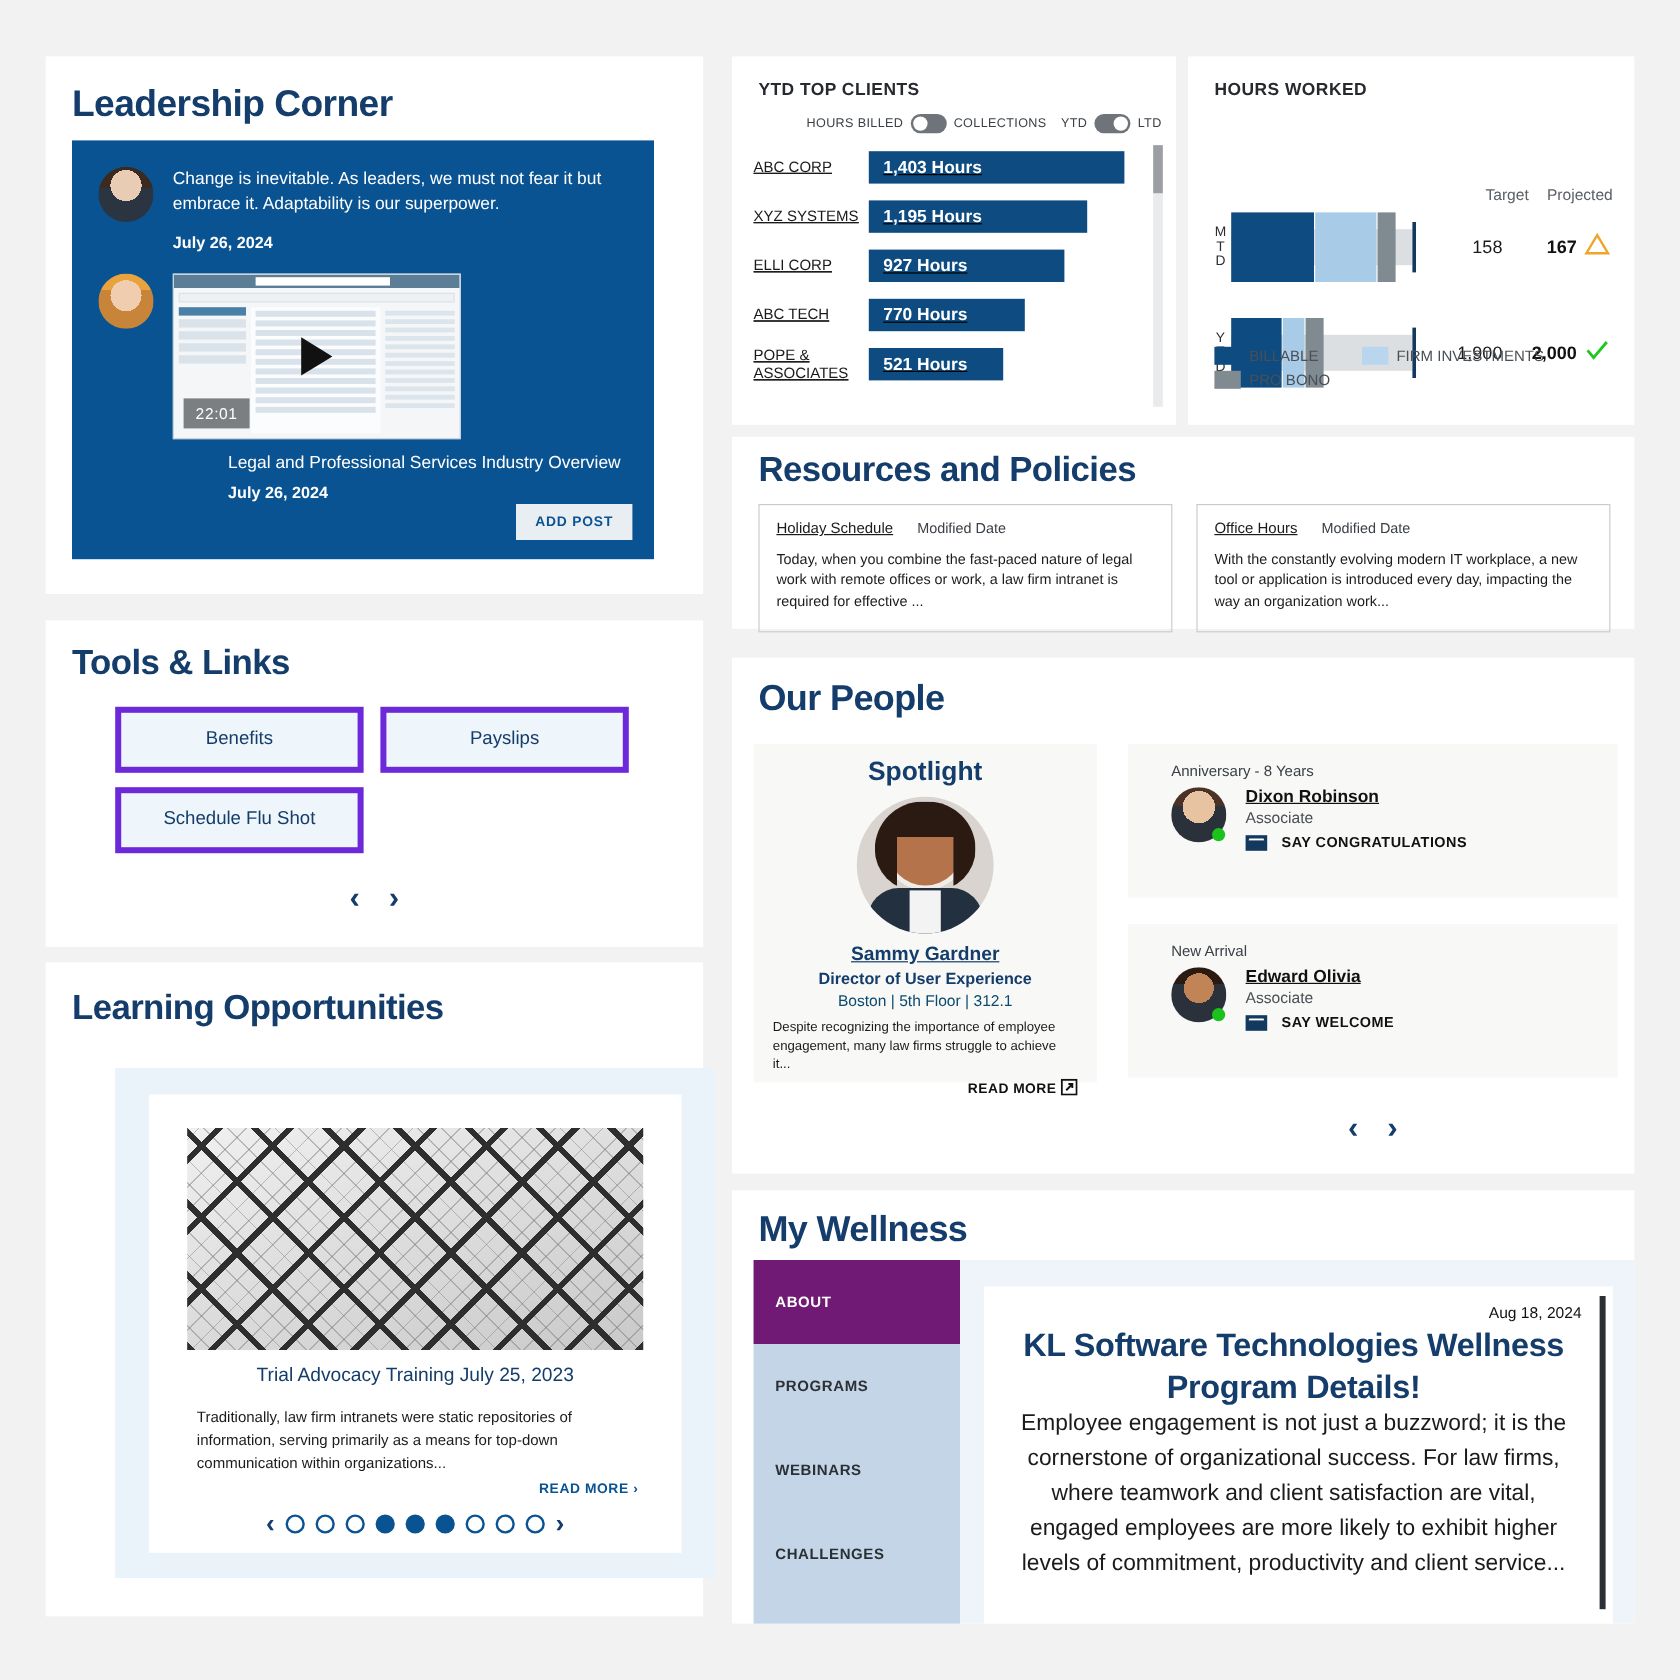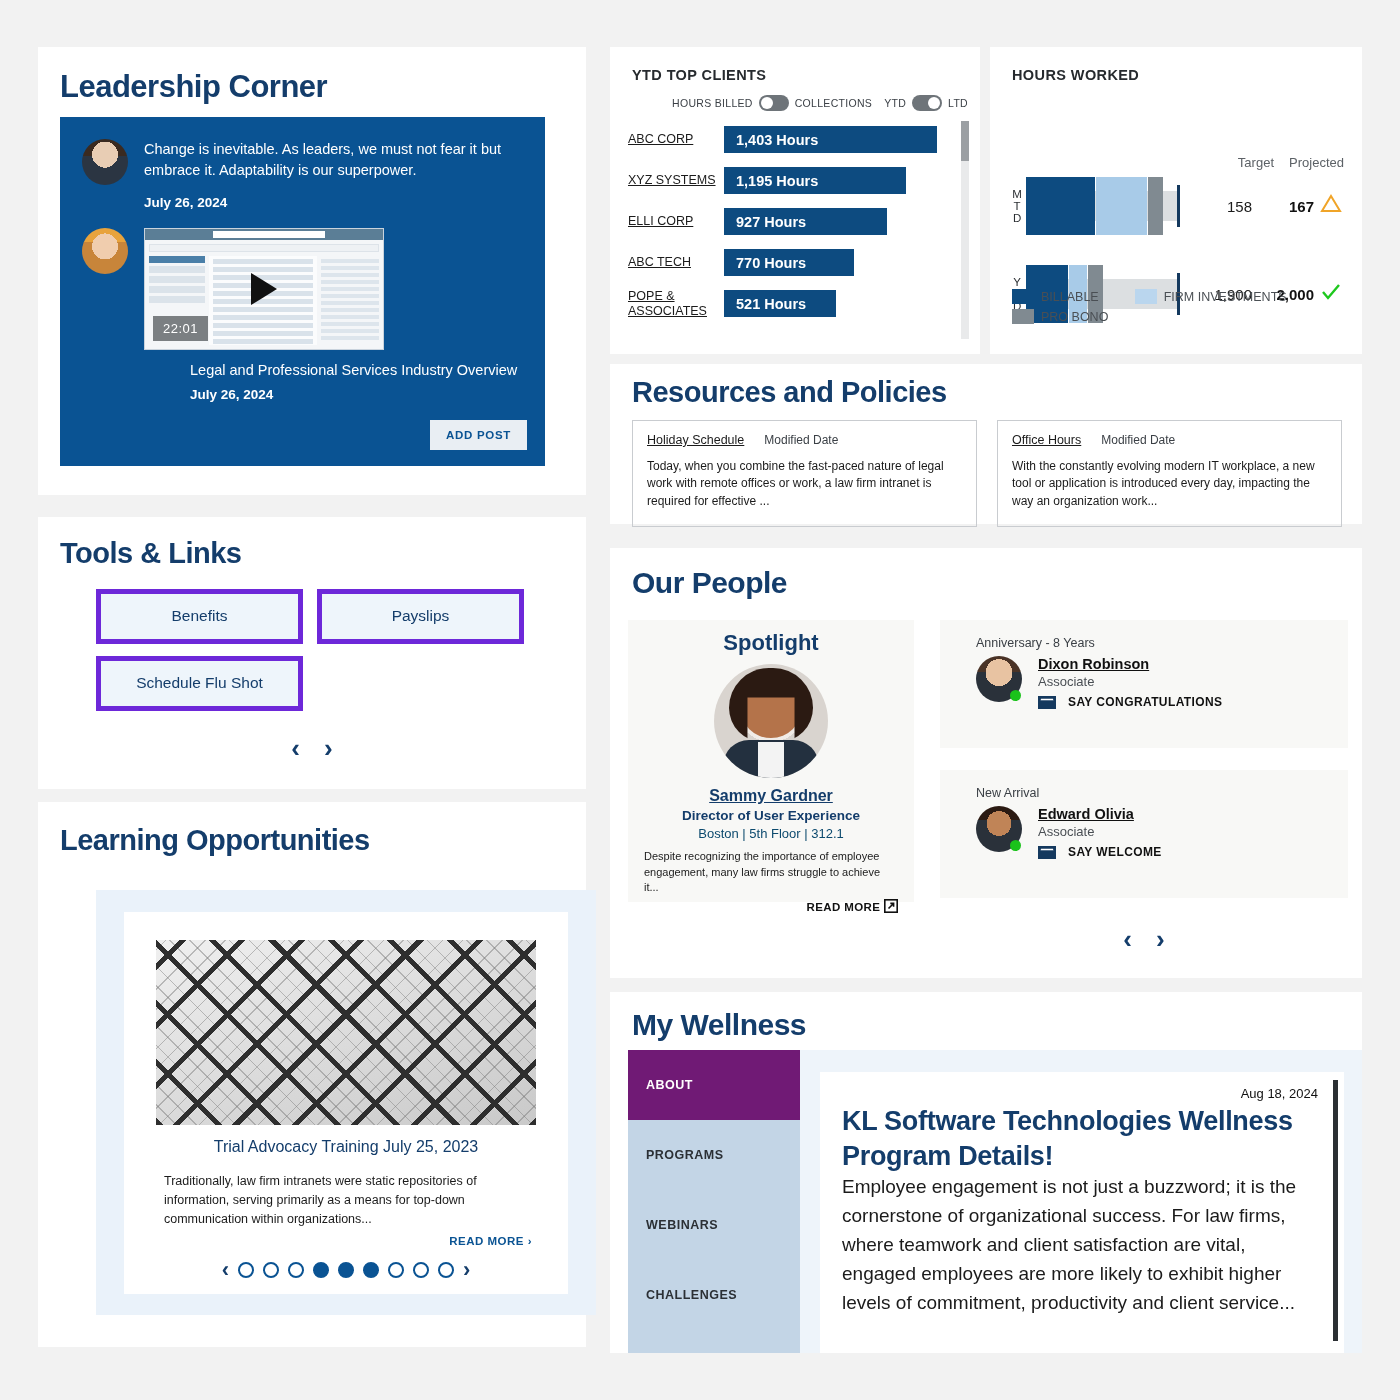--- a/index.html
+++ b/index.html
@@ -28,21 +28,21 @@
   }
   .avatar-circle {
     border-radius: 50%; background-size: cover; background-position: center;
     flex: 0 0 auto; overflow: hidden; position: relative;
   }
   .quote-row { display: flex; gap: 16px; padding: 22px 24px 0 22px; }
   .quote-text { color: #fff; font-size: 14.5px; line-height: 1.45; }
   .quote-date { color: #fff; font-size: 13.5px; font-weight: bold; margin-top: 14px; }
   .video-row { display: flex; gap: 16px; padding: 18px 0 0 22px; }
   .video-thumb {
-    width: 240px; height: 122px; position: relative;
+    width: 240px; height: 138px; position: relative;
     background: #e9edf2; border: 1px solid #c9d3dd; overflow: hidden; text-align: center;
   }
   .vt-topbar { height: 11px; background: #5b7e96; }
   .vt-searchbar { position:absolute; left:68px; top:2px; width:112px; height:7px; background:#fff; }
   .vt-body { position: absolute; inset: 11px 0 0 0; background: #f4f6f8; }
   .vt-rowbar { position:absolute; left:4px; top:4px; right:4px; height:8px; background:#eef1f4; border:1px solid #dde3e9; }
   .vt-leftcol { position:absolute; left:4px; top:16px; width:56px; bottom:4px; }
   .vt-leftcol i { display:block; height:7px; margin-bottom:3px; background:#dbe3ea; }
   .vt-leftcol i:first-child { background:#4a7fa8; }
   .vt-mid { position:absolute; left:64px; top:16px; right:66px; bottom:4px; background:#fbfcfd; }
@@ -109,21 +109,21 @@
   #ytd { left: 610px; top: 47px; width: 370px; height: 307px; }
   .panel-title { font-size: 14.5px; font-weight: bold; color:#262a2e; letter-spacing:.4px; }
   #ytd .panel-title { position:absolute; left:22px; top:20px; }
   .toggle-row { position:absolute; right:12px; top:48px; display:flex; align-items:center; gap:6px; }
   .toggle-lbl { font-size:10.5px; color:#3b4046; letter-spacing:.3px; }
   .switch { width:30px; height:16px; border-radius:9px; background:#6e7479; position:relative; cursor:pointer; }
   .switch .knob { position:absolute; top:2px; width:12px; height:12px; border-radius:50%; background:#fff; }
   .switch.off .knob { left:2px; }
   .switch.on  .knob { right:2px; }
   .client-rows { position:absolute; left:18px; top:72px; right:28px; }
-  .client-row { display:flex; align-items:center; height:41px; }
+  .client-row { display:flex; align-items:center; height:41px;text-decoration:underline; }
   .client-name {
     width:96px; font-size:12.5px; color:#1b1b1b; text-decoration:underline;
     line-height:1.15; cursor:pointer;
   }
   .client-bar {
     height:27px; background:#0d4b80; color:#fff; font-size:14.5px; font-weight:bold;
     display:flex; align-items:center; padding-left:12px;
   }
   .ytd-scroll { position:absolute; right:11px; top:74px; width:8px; height:218px; background:#e9eaeb; }
   .ytd-scroll .thumb { width:8px; height:40px; background:#9b9fa3; }
@@ -198,21 +198,21 @@
   }
 
   
   #wellness { left: 610px; top: 992px; width: 752px; height: 361px; }
   #wellness .section-title { font-size: 30px; margin: 16px 0 0 22px; }
   .wl-wrap { position:absolute; left:18px; top:58px; right:0; bottom:0; display:flex; background:#eef4fa; }
   .wl-nav { width:172px; background:#c3d5e6; flex:0 0 auto; }
   .wl-tab { height:70px; display:flex; align-items:center; padding-left:18px; font-size:12.5px; font-weight:bold; color:#2b3035; letter-spacing:.5px; cursor:pointer; }
   .wl-tab.active { background:#701a75; color:#fff; }
   .wl-main { flex:1; position:relative; padding:22px 18px 0 20px; }
-  .wl-panel { background:#fff; height:100%; position:relative; padding:18px 30px 0 22px; }
+  .wl-panel { background:#fff; height:100%; position:relative; padding:18px 30px 0 22px;text-align:center; }
   .wl-date { position:absolute; right:26px; top:14px; font-size:13px; color:#111; }
   .wl-title { color:#143d6b; font-size:27px; font-weight:bold; line-height:1.28; margin-top:14px; letter-spacing:-0.3px; }
   .wl-body { margin-top:0; font-size:19px; color:#1b1b1b; line-height:1.52; max-width:488px; }
   .wl-scroll { position:absolute; right:6px; top:8px; width:5px; bottom:12px; background:#2b2f33; }
 </style>
 </head>
 <body>
 
 <div class="page">
 

